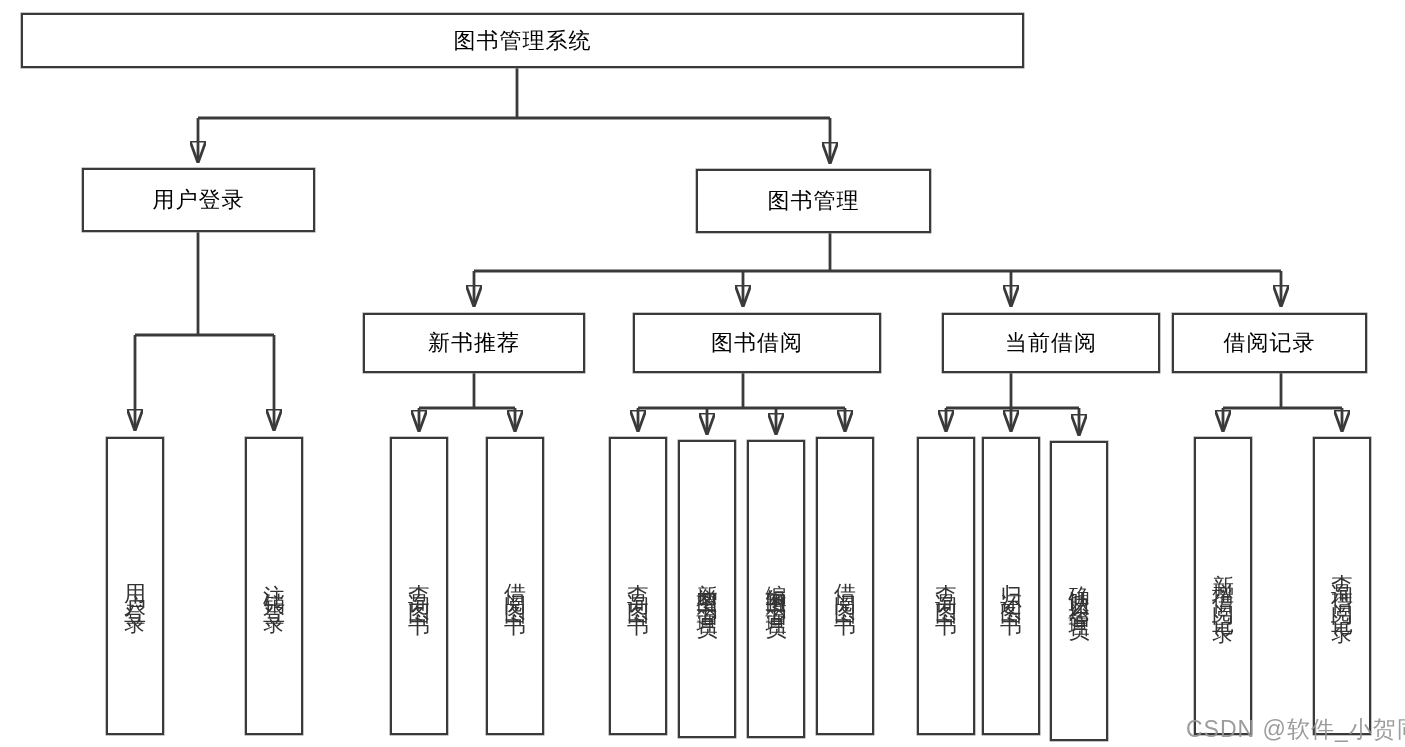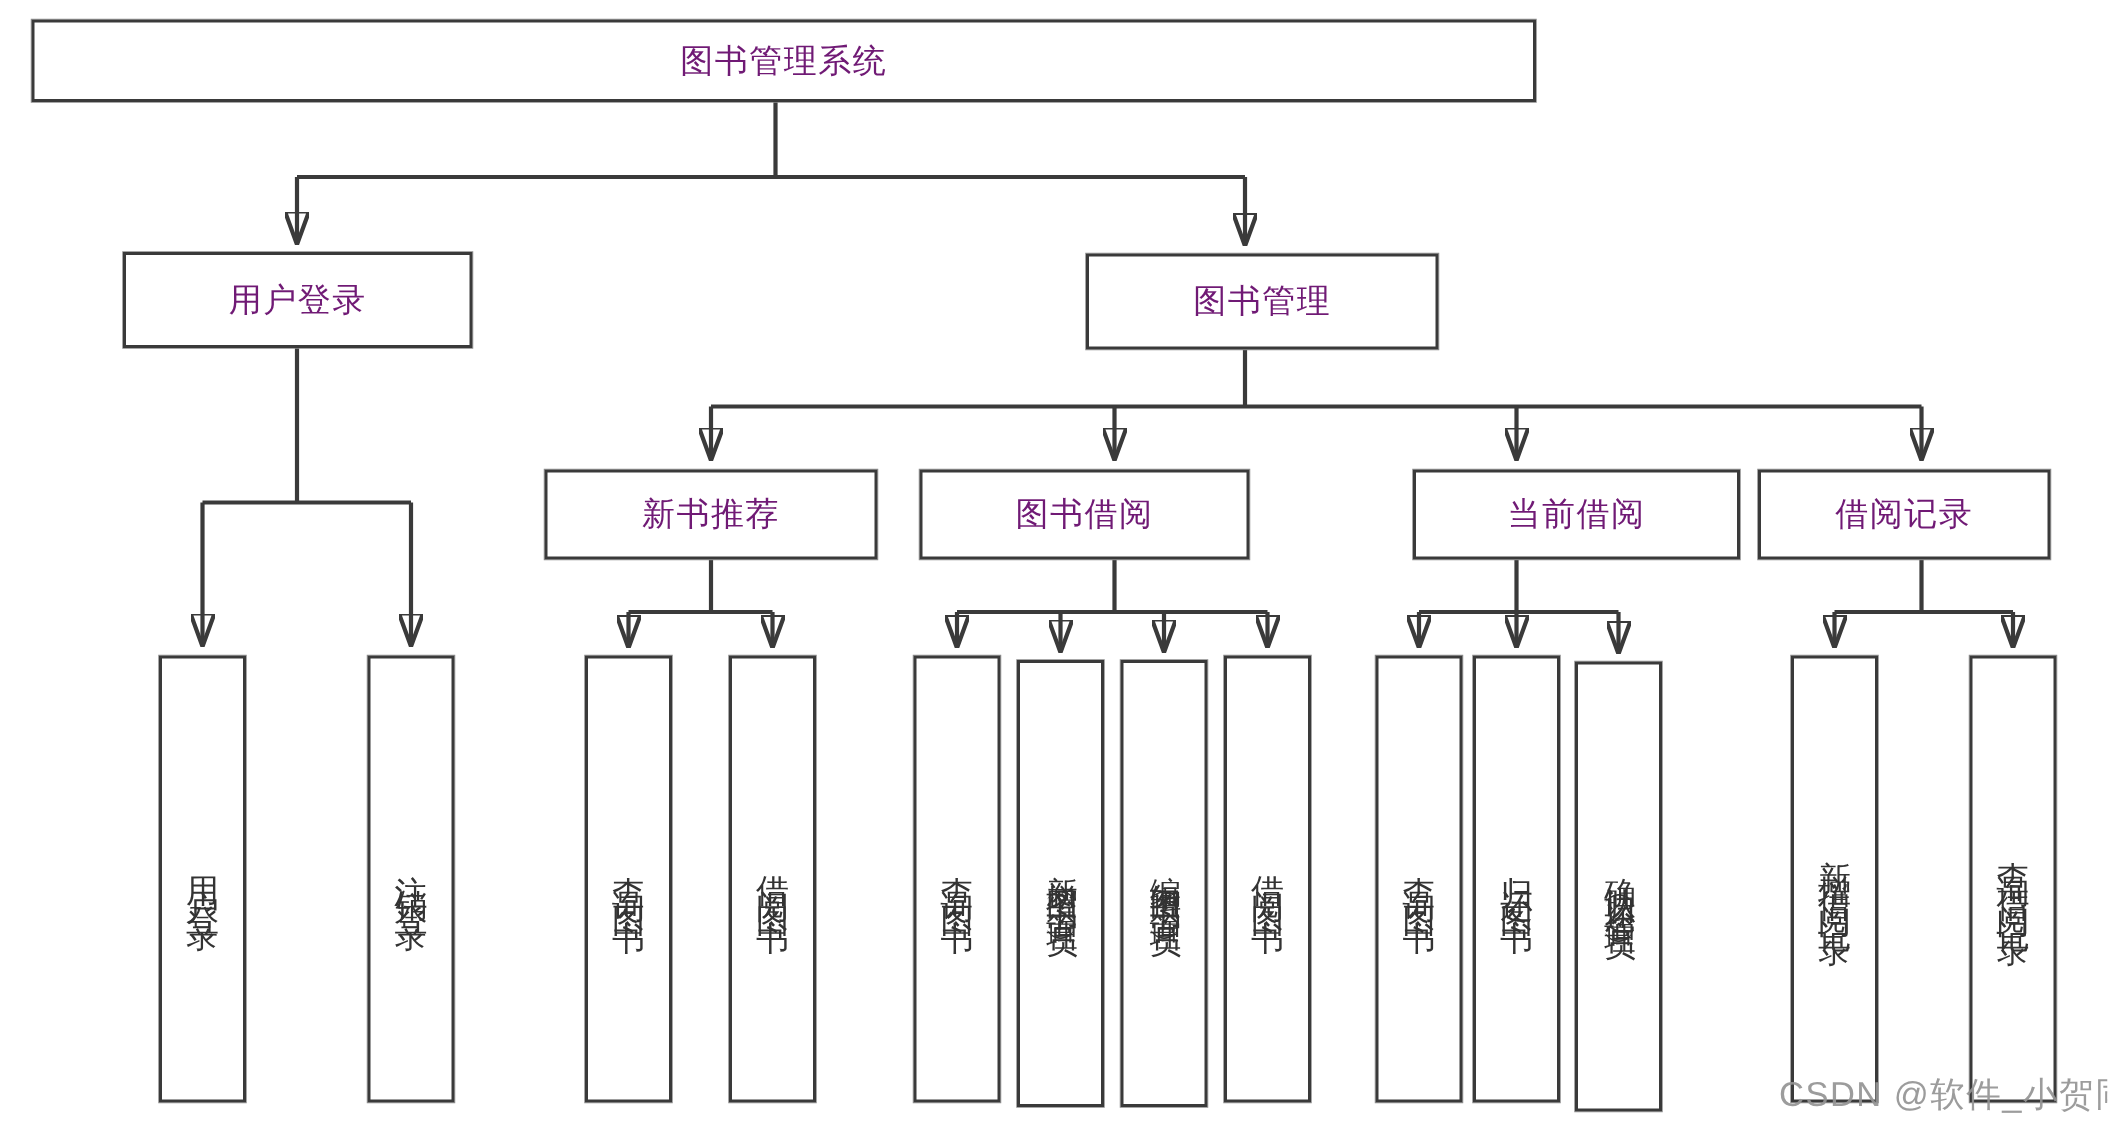--- a/index.html
+++ b/index.html
@@ -5,21 +5,21 @@
   html,body{margin:0;padding:0;background:#ffffff;}
   #stage{
     position:relative;width:1405px;height:747px;background:#ffffff;overflow:hidden;
     font-family:"Liberation Sans","DejaVu Sans",sans-serif;color:#333333;
   }
   #wires{position:absolute;left:0;top:0;width:1405px;height:747px;}
   #wires path{stroke:#3a3a3a;stroke-width:2.8;fill:none;}
   .hbox{
     position:absolute;background:#ffffff;border:2px solid #3a3a3a;
     display:flex;align-items:center;justify-content:center;
-    font-size:22px;letter-spacing:1px;color:#701a75;box-sizing:border-box;
+    font-size:22px;letter-spacing:1px;color:#000000;box-sizing:border-box;
     box-shadow:0 0 0 0.5px #8a8a8a;
   }
   .vbox{
     position:absolute;background:#ffffff;border:2px solid #3a3a3a;
     width:58px;height:298px;top:437px;
     display:flex;align-items:center;justify-content:center;
     box-sizing:border-box;box-shadow:0 0 0 0.5px #8a8a8a;
   }
   .vbox span{
     writing-mode:vertical-rl;text-orientation:mixed;
@@ -84,28 +84,28 @@
     <path d="M1342,408 L1342,430" marker-end="url(#arr)"></path>
   </svg>
 
   <div class="hbox" style="left:21px;top:13px;width:1003px;height:55px">
     <span>图书管理系统</span>
   </div>
 
   <div class="hbox" style="left:82px;top:168px;width:233px;height:64px">
     <span>用户登录</span>
   </div>
-  <div class="hbox" style="left:724px;top:169px;width:235px;height:64px">
+  <div class="hbox" style="left:696px;top:169px;width:235px;height:64px">
     <span>图书管理</span>
   </div>
 
   <div class="hbox" style="left:363px;top:313px;width:222px;height:60px">
     <span>新书推荐</span>
   </div>
-  <div class="hbox" style="left:613px;top:313px;width:220px;height:60px">
+  <div class="hbox" style="left:633px;top:313px;width:248px;height:60px">
     <span>图书借阅</span>
   </div>
   <div class="hbox" style="left:942px;top:313px;width:218px;height:60px">
     <span>当前借阅</span>
   </div>
   <div class="hbox" style="left:1172px;top:313px;width:195px;height:60px">
     <span>借阅记录</span>
   </div>
 
   <div class="vbox" style="left:106px">

